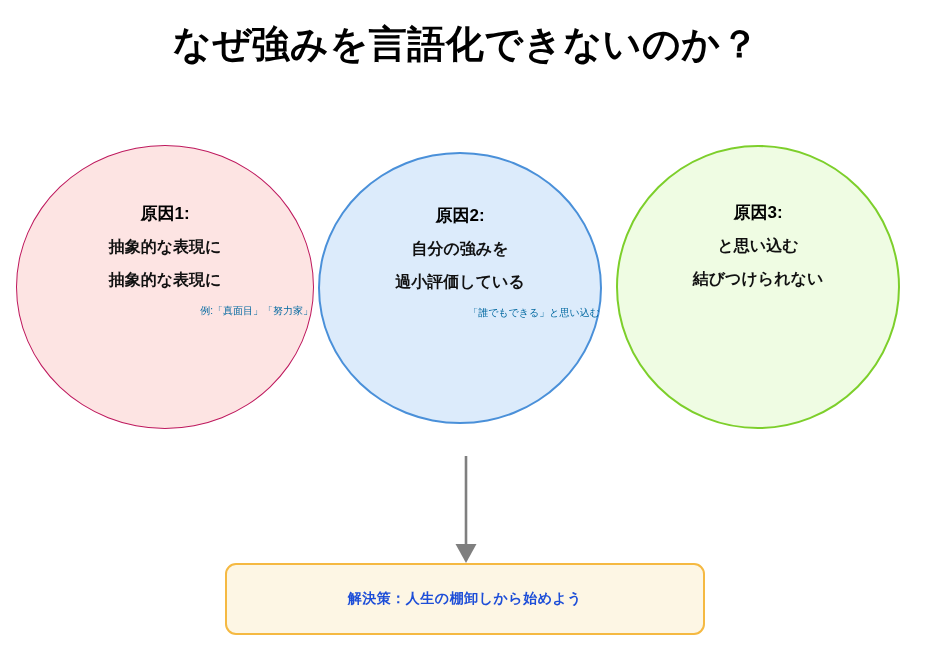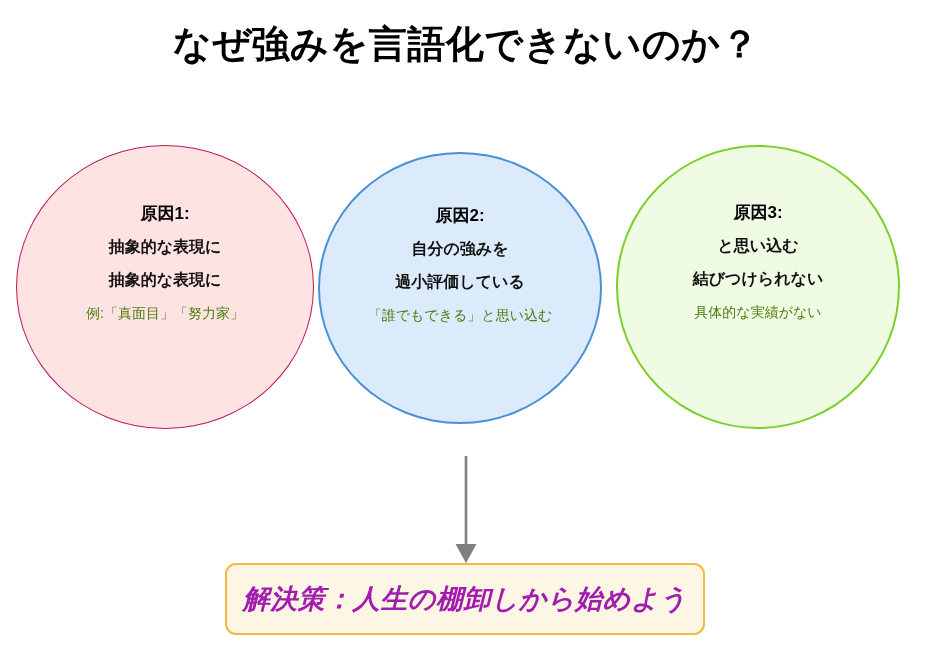--- a/index.html
+++ b/index.html
@@ -68,24 +68,25 @@
   .cause-line {
     font-size: 16px;
     color: #111111;
     line-height: 1.18;
     margin-bottom: 15px;
     white-space: nowrap;
     font-weight: bold;
   }
 
   .cause-note {
-    font-size: 14px;
-    color: #4d7c0f;
+    font-size: 10px;
+    color: #0369a1;
     line-height: 1.2;
     white-space: nowrap;
+    text-align: right;
   }
 
   #circle-1 {
     left: 16px;
     top: 145px;
     width: 298px;
     height: 284px;
     background: #fde4e3;
     border: 1px solid #be185d;
   }
@@ -127,26 +128,25 @@
     box-sizing: border-box;
     background: #fdf6e4;
     border: 2px solid #f5b942;
     border-radius: 11px;
     display: flex;
     align-items: center;
     justify-content: center;
   }
 
   .solution-label {
-    font-size: 27px;
+    font-size: 14px;
     font-weight: bold;
-    color: #a21caf;
+    color: #1d4ed8;
     letter-spacing: 0.5px;
     white-space: nowrap;
-    font-style: italic;
   }
 </style>
 </head>
 <body>
 
 <div id="canvas">
 
   <div class="page-title">なぜ強みを言語化できないのか？</div>
 
   <div class="cause-circle" id="circle-1">
@@ -165,21 +165,20 @@
       <div class="cause-line">過小評価している</div>
       <div class="cause-note">「誰でもできる」と思い込む</div>
     </div>
   </div>
 
   <div class="cause-circle" id="circle-3">
     <div class="cause-inner">
       <div class="cause-heading">原因3:</div>
       <div class="cause-line">と思い込む</div>
       <div class="cause-line">結びつけられない</div>
-      <div class="cause-note">具体的な実績がない</div>
     </div>
   </div>
 
   <svg id="arrow-connector" viewBox="0 0 44 110">
     <line x1="22" y1="0" x2="22" y2="92" stroke="#7F7F7F" stroke-width="2.6"></line>
     <polygon points="22,107 11.5,88 32.5,88" fill="#7F7F7F"></polygon>
   </svg>
 
   <div id="solution-box">
     <span class="solution-label">解決策：人生の棚卸しから始めよう</span>

